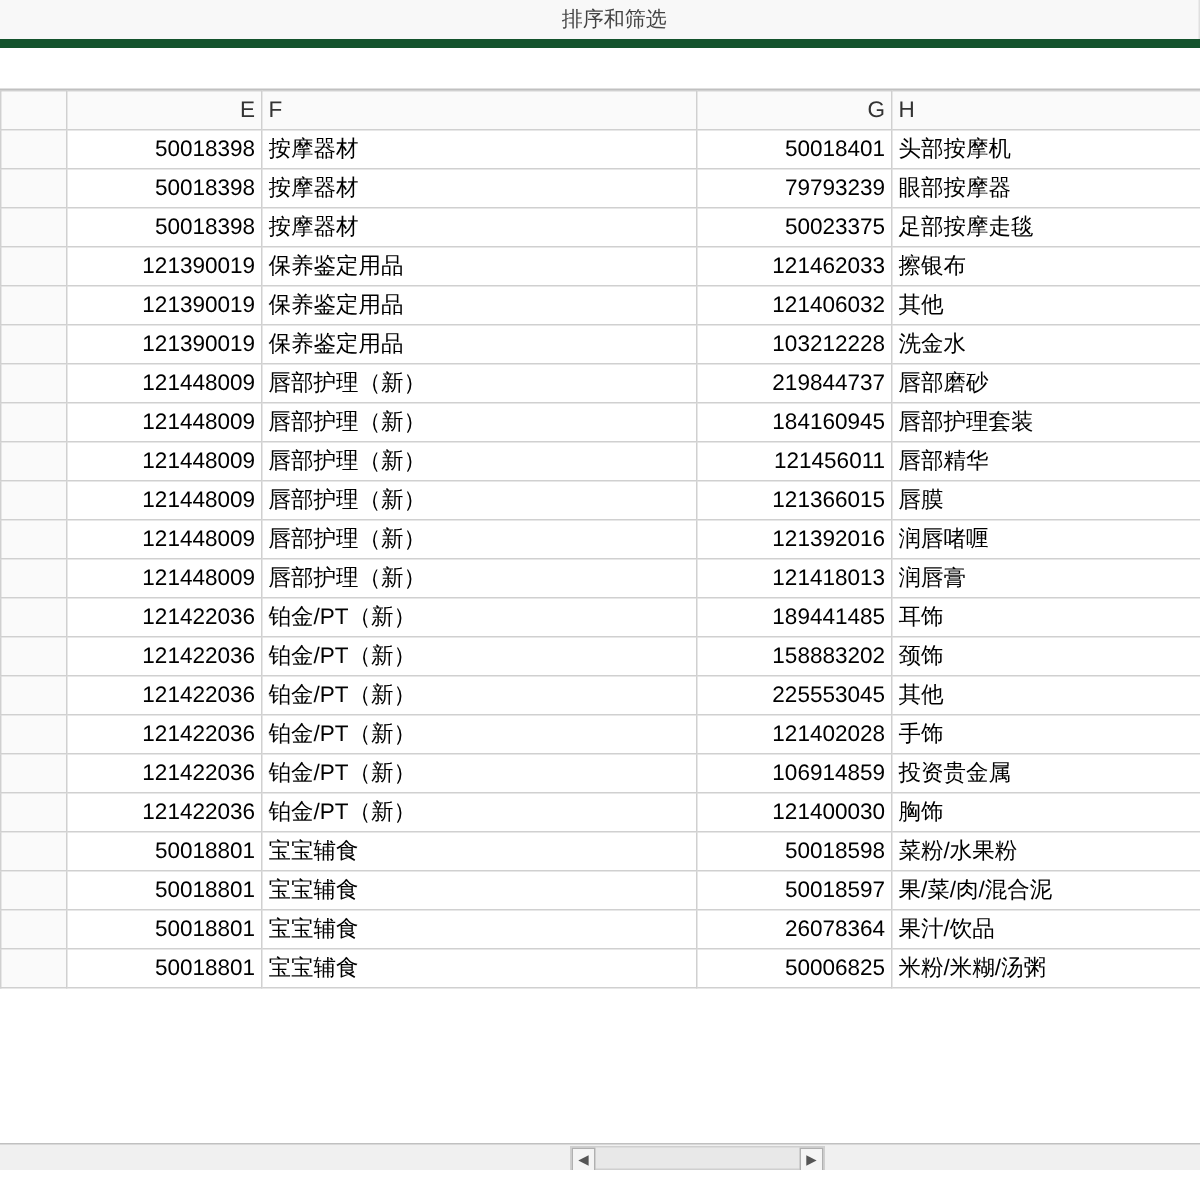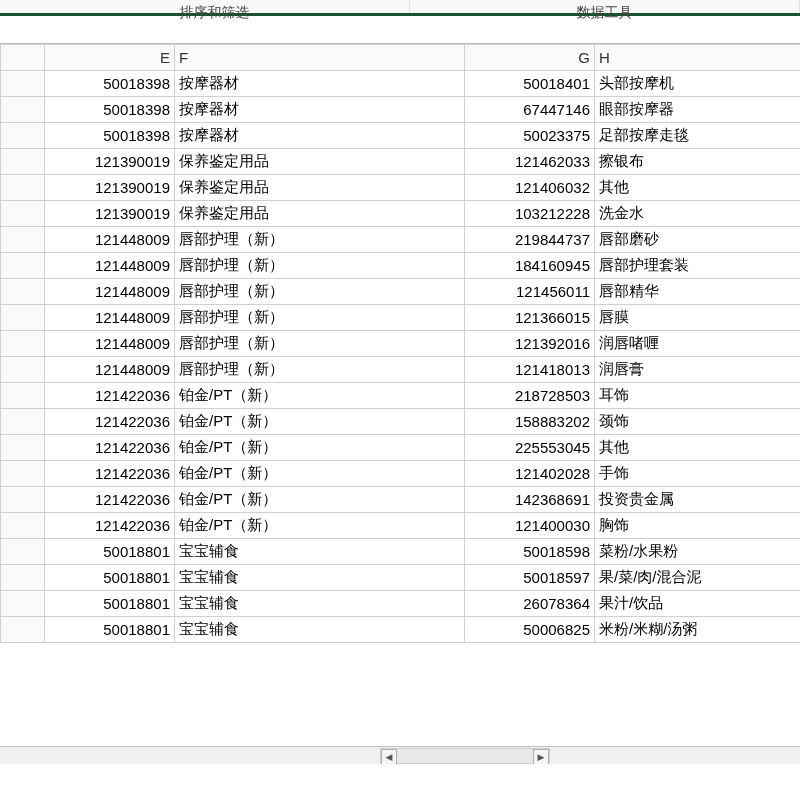--- a/index.html
+++ b/index.html
@@ -6,22 +6,22 @@
     body {
       font-family: "Microsoft YaHei", SimSun, Arial, sans-serif;
       font-size: 15px;
       background: #fff;
       width: 800px;
       height: 800px;
       overflow: hidden;
       color: #000;
     }
     .ribbon {
-      height: 16px;
-      border-bottom: 3px solid #14532d;
+      height: 32px;
+      border-bottom: 6px solid #14532d;
       display: flex;
       background: #f8f8f8;
       padding-left: 20px;
     }
     .ribbon-group {
       flex: 1;
       text-align: center;
       font-size: 14px;
       color: #444;
       padding-top: 4px;
@@ -95,21 +95,20 @@
       justify-content: center;
       font-size: 9px;
       color: #555;
     }
   </style>
 </head>
 <body>
 
 <div class="ribbon">
   <div class="ribbon-group">排序和筛选</div>
-  <div class="ribbon-group">数据工具</div>
 </div>
 
 <div class="formula-bar"></div>
 
 <div class="sheet-wrap">
   <table>
     <thead>
       <tr>
         <th class="rowhead"></th>
         <th class="col-E">E</th>
@@ -123,21 +122,21 @@
           <td class="rowhead"></td>
           <td class="col-E">50018398</td>
           <td class="col-F">按摩器材</td>
           <td class="col-G">50018401</td>
           <td class="col-H">头部按摩机</td>
         </tr>
         <tr>
           <td class="rowhead"></td>
           <td class="col-E">50018398</td>
           <td class="col-F">按摩器材</td>
-          <td class="col-G">67447146</td>
+          <td class="col-G">79793239</td>
           <td class="col-H">眼部按摩器</td>
         </tr>
         <tr>
           <td class="rowhead"></td>
           <td class="col-E">50018398</td>
           <td class="col-F">按摩器材</td>
           <td class="col-G">50023375</td>
           <td class="col-H">足部按摩走毯</td>
         </tr>
         <tr>
@@ -200,21 +199,21 @@
           <td class="rowhead"></td>
           <td class="col-E">121448009</td>
           <td class="col-F">唇部护理（新）</td>
           <td class="col-G">121418013</td>
           <td class="col-H">润唇膏</td>
         </tr>
         <tr>
           <td class="rowhead"></td>
           <td class="col-E">121422036</td>
           <td class="col-F">铂金/PT（新）</td>
-          <td class="col-G">218728503</td>
+          <td class="col-G">189441485</td>
           <td class="col-H">耳饰</td>
         </tr>
         <tr>
           <td class="rowhead"></td>
           <td class="col-E">121422036</td>
           <td class="col-F">铂金/PT（新）</td>
           <td class="col-G">158883202</td>
           <td class="col-H">颈饰</td>
         </tr>
         <tr>
@@ -228,21 +227,21 @@
           <td class="rowhead"></td>
           <td class="col-E">121422036</td>
           <td class="col-F">铂金/PT（新）</td>
           <td class="col-G">121402028</td>
           <td class="col-H">手饰</td>
         </tr>
         <tr>
           <td class="rowhead"></td>
           <td class="col-E">121422036</td>
           <td class="col-F">铂金/PT（新）</td>
-          <td class="col-G">142368691</td>
+          <td class="col-G">106914859</td>
           <td class="col-H">投资贵金属</td>
         </tr>
         <tr>
           <td class="rowhead"></td>
           <td class="col-E">121422036</td>
           <td class="col-F">铂金/PT（新）</td>
           <td class="col-G">121400030</td>
           <td class="col-H">胸饰</td>
         </tr>
         <tr>

